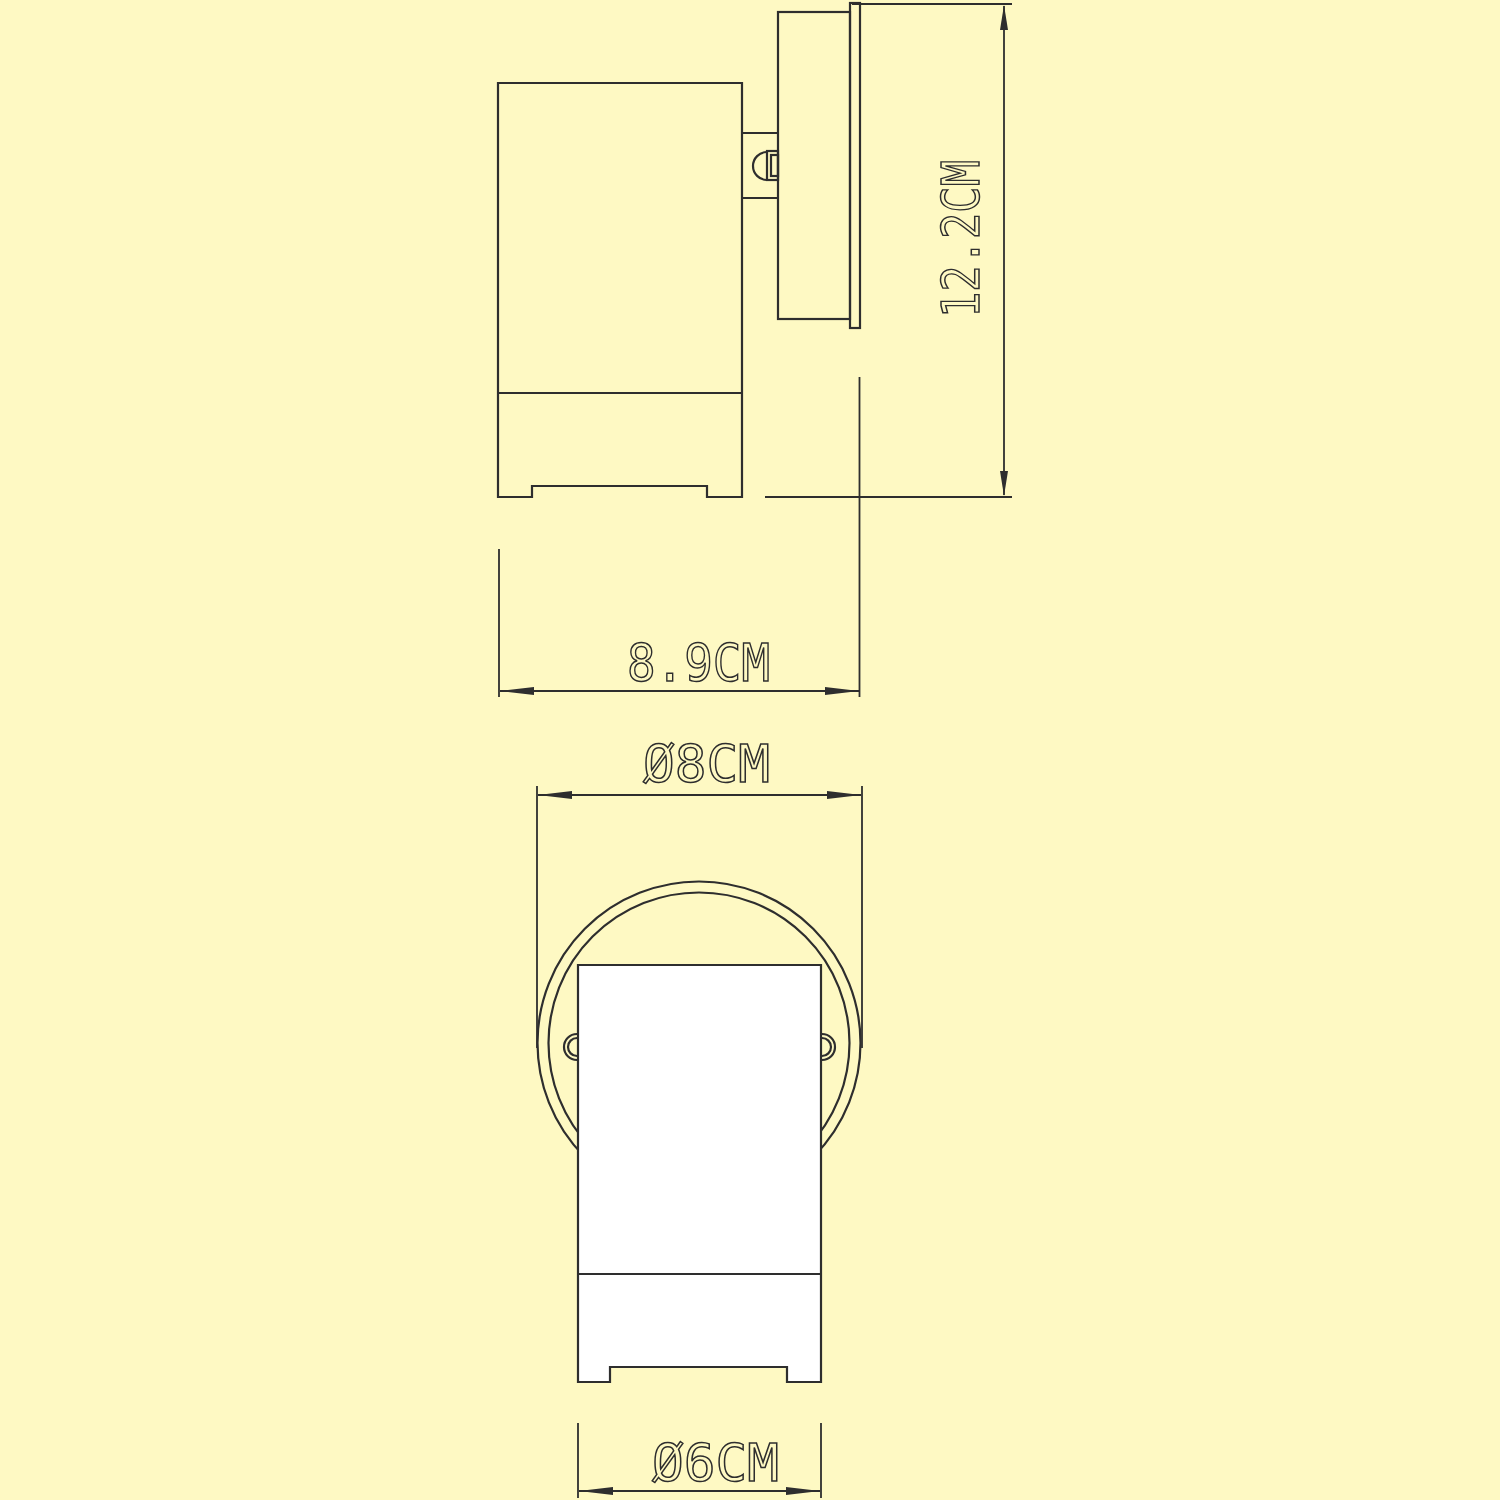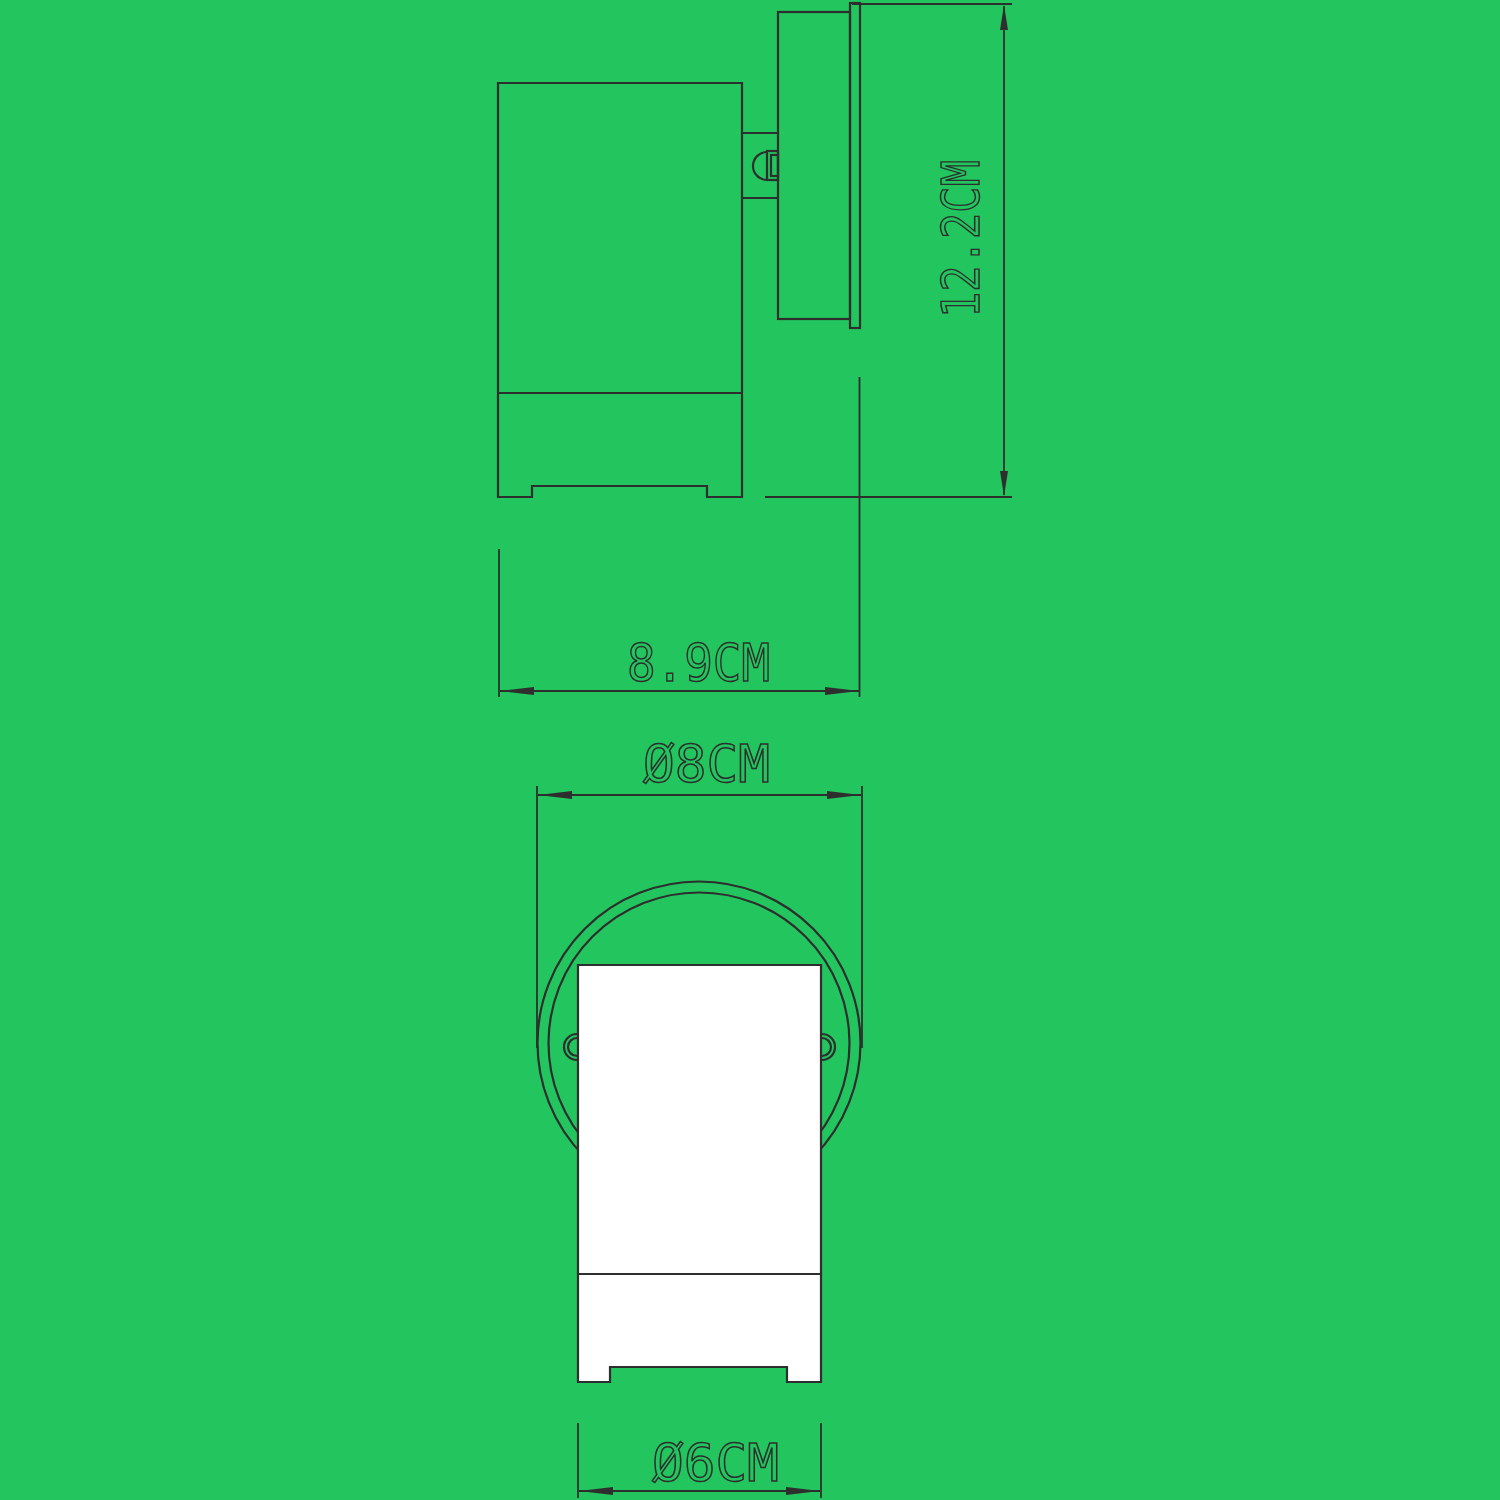--- a/index.html
+++ b/index.html
@@ -1,19 +1,19 @@
 <!DOCTYPE html>
 <html><head>
 <meta charset="utf-8">
 <style>
   html,body{margin:0;padding:0;background:#ffffff;}
   .canvas{
     position:relative;
     width:1500px;height:1500px;
-    background:#22c55e;
+    background:#fef9c3;
     font-family:"DejaVu Sans Mono", monospace;
   }
   svg{position:absolute;left:0;top:0;}
   .obj{fill:none;stroke:#2e2e2e;stroke-width:2.2;stroke-linejoin:miter;stroke-linecap:butt;}
   .obj-filled{fill:#ffffff;stroke:#2e2e2e;stroke-width:2.2;stroke-linejoin:miter;}
   .dim{fill:none;stroke:#2e2e2e;stroke-width:1.8;stroke-linecap:butt;}
   .arrow{fill:#2e2e2e;stroke:none;}
   .dim-label{
     font-family:"DejaVu Sans Mono", monospace;
     font-size:52px;

